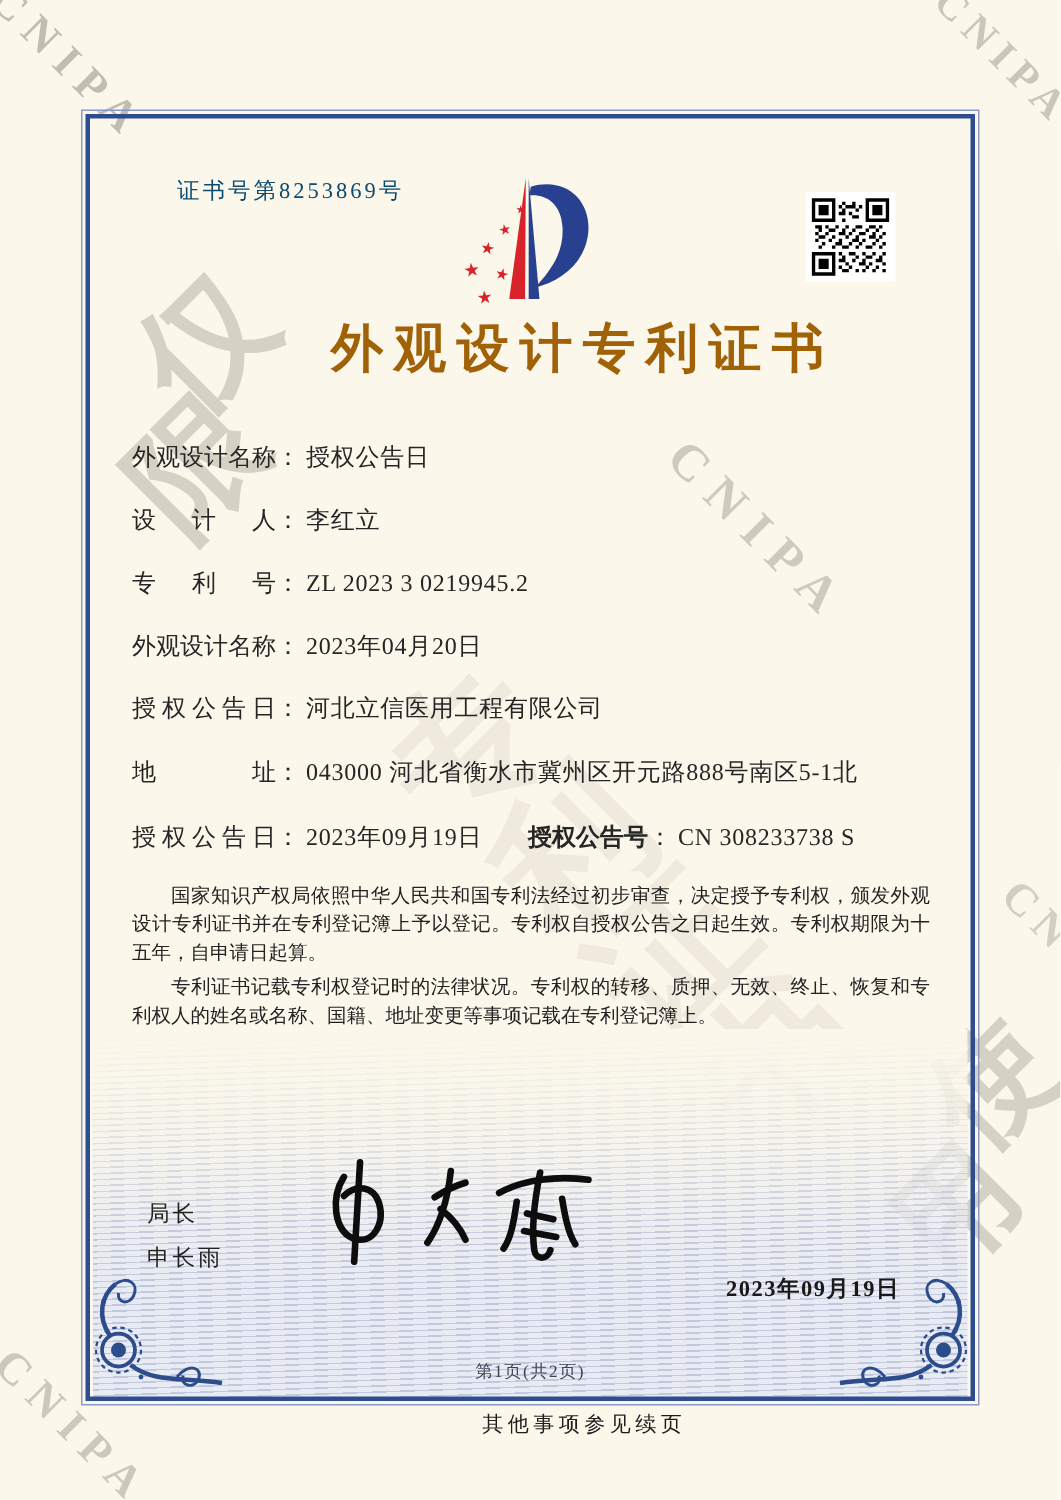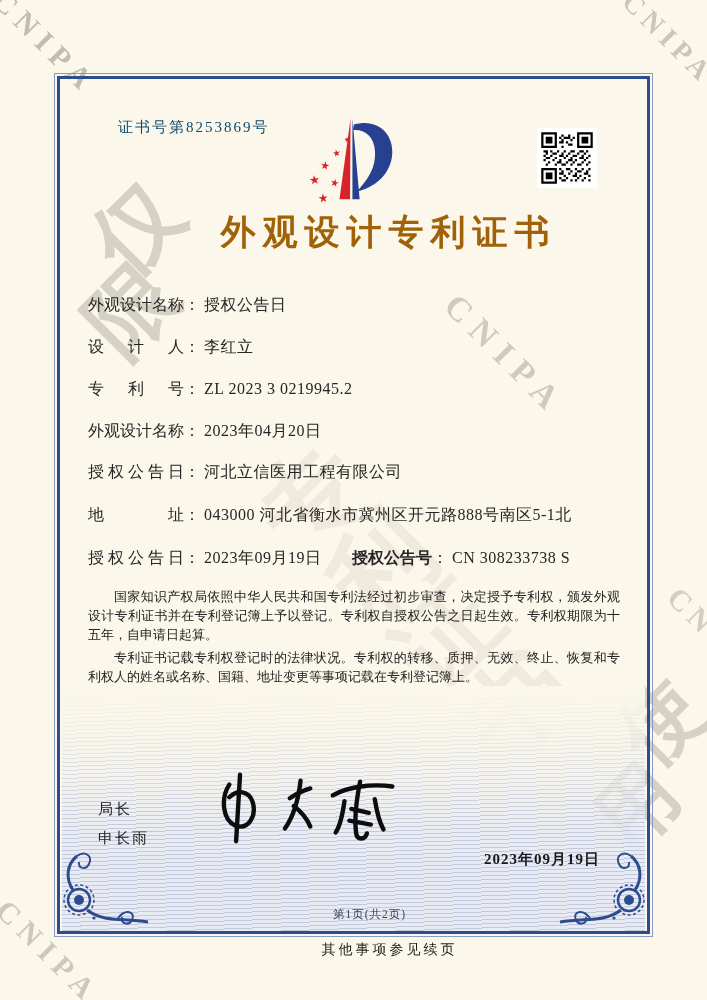--- a/index.html
+++ b/index.html
@@ -62,21 +62,21 @@
   
   .sig-title{position:absolute; left:98px; top:800px; z-index:5; font-size:15px; letter-spacing:2px;}
   .sig-name{position:absolute; left:98px; top:829px; z-index:5; font-size:15px; letter-spacing:2px;}
   .sig-hand{position:absolute; left:200px; top:768px; z-index:5;}
   .issue-date{
     position:absolute; right:107px; top:850px; z-index:5;
     font-size:15px; font-weight:bold; letter-spacing:1px; color:#191919;
   }
   .page-num{
     position:absolute; left:57px; top:907px; width:593px; z-index:5;
-    text-align:center; font-size:11.5px; color:#3f4356; letter-spacing:1px;padding-left:16px;
+    text-align:center; font-size:11.5px; color:#3f4356; letter-spacing:1px;
   }
   .cont-note{
     position:absolute; left:0; top:941px; width:707px; z-index:5;
     text-align:center; font-size:14px; letter-spacing:3px; color:#1d1d1d;padding-left:36px;
   }
 </style>
 </head>
 <body>
 
 <div class="page">

